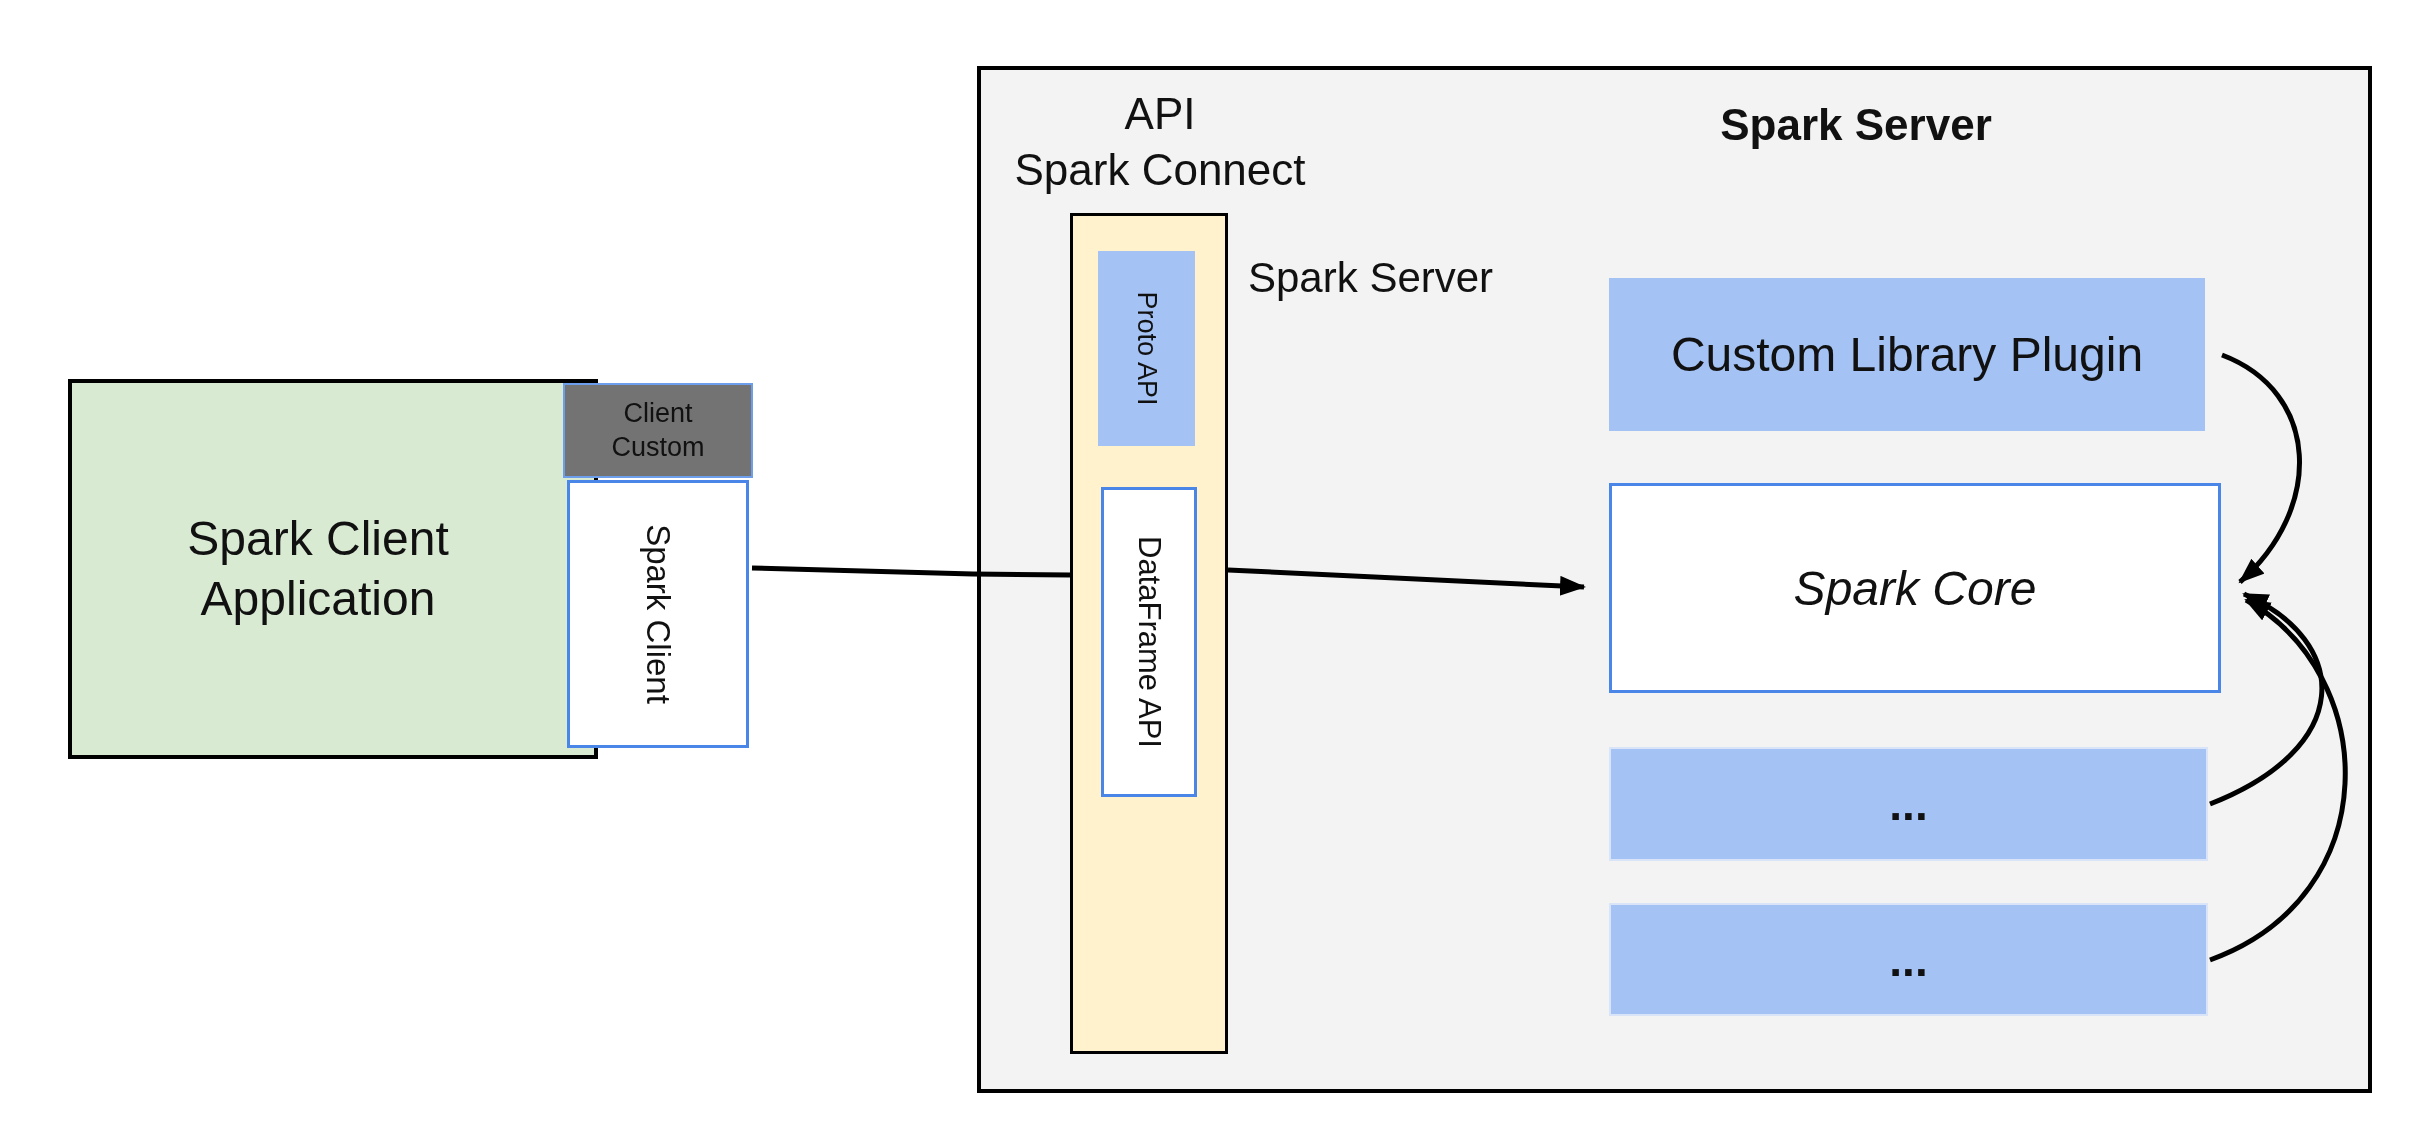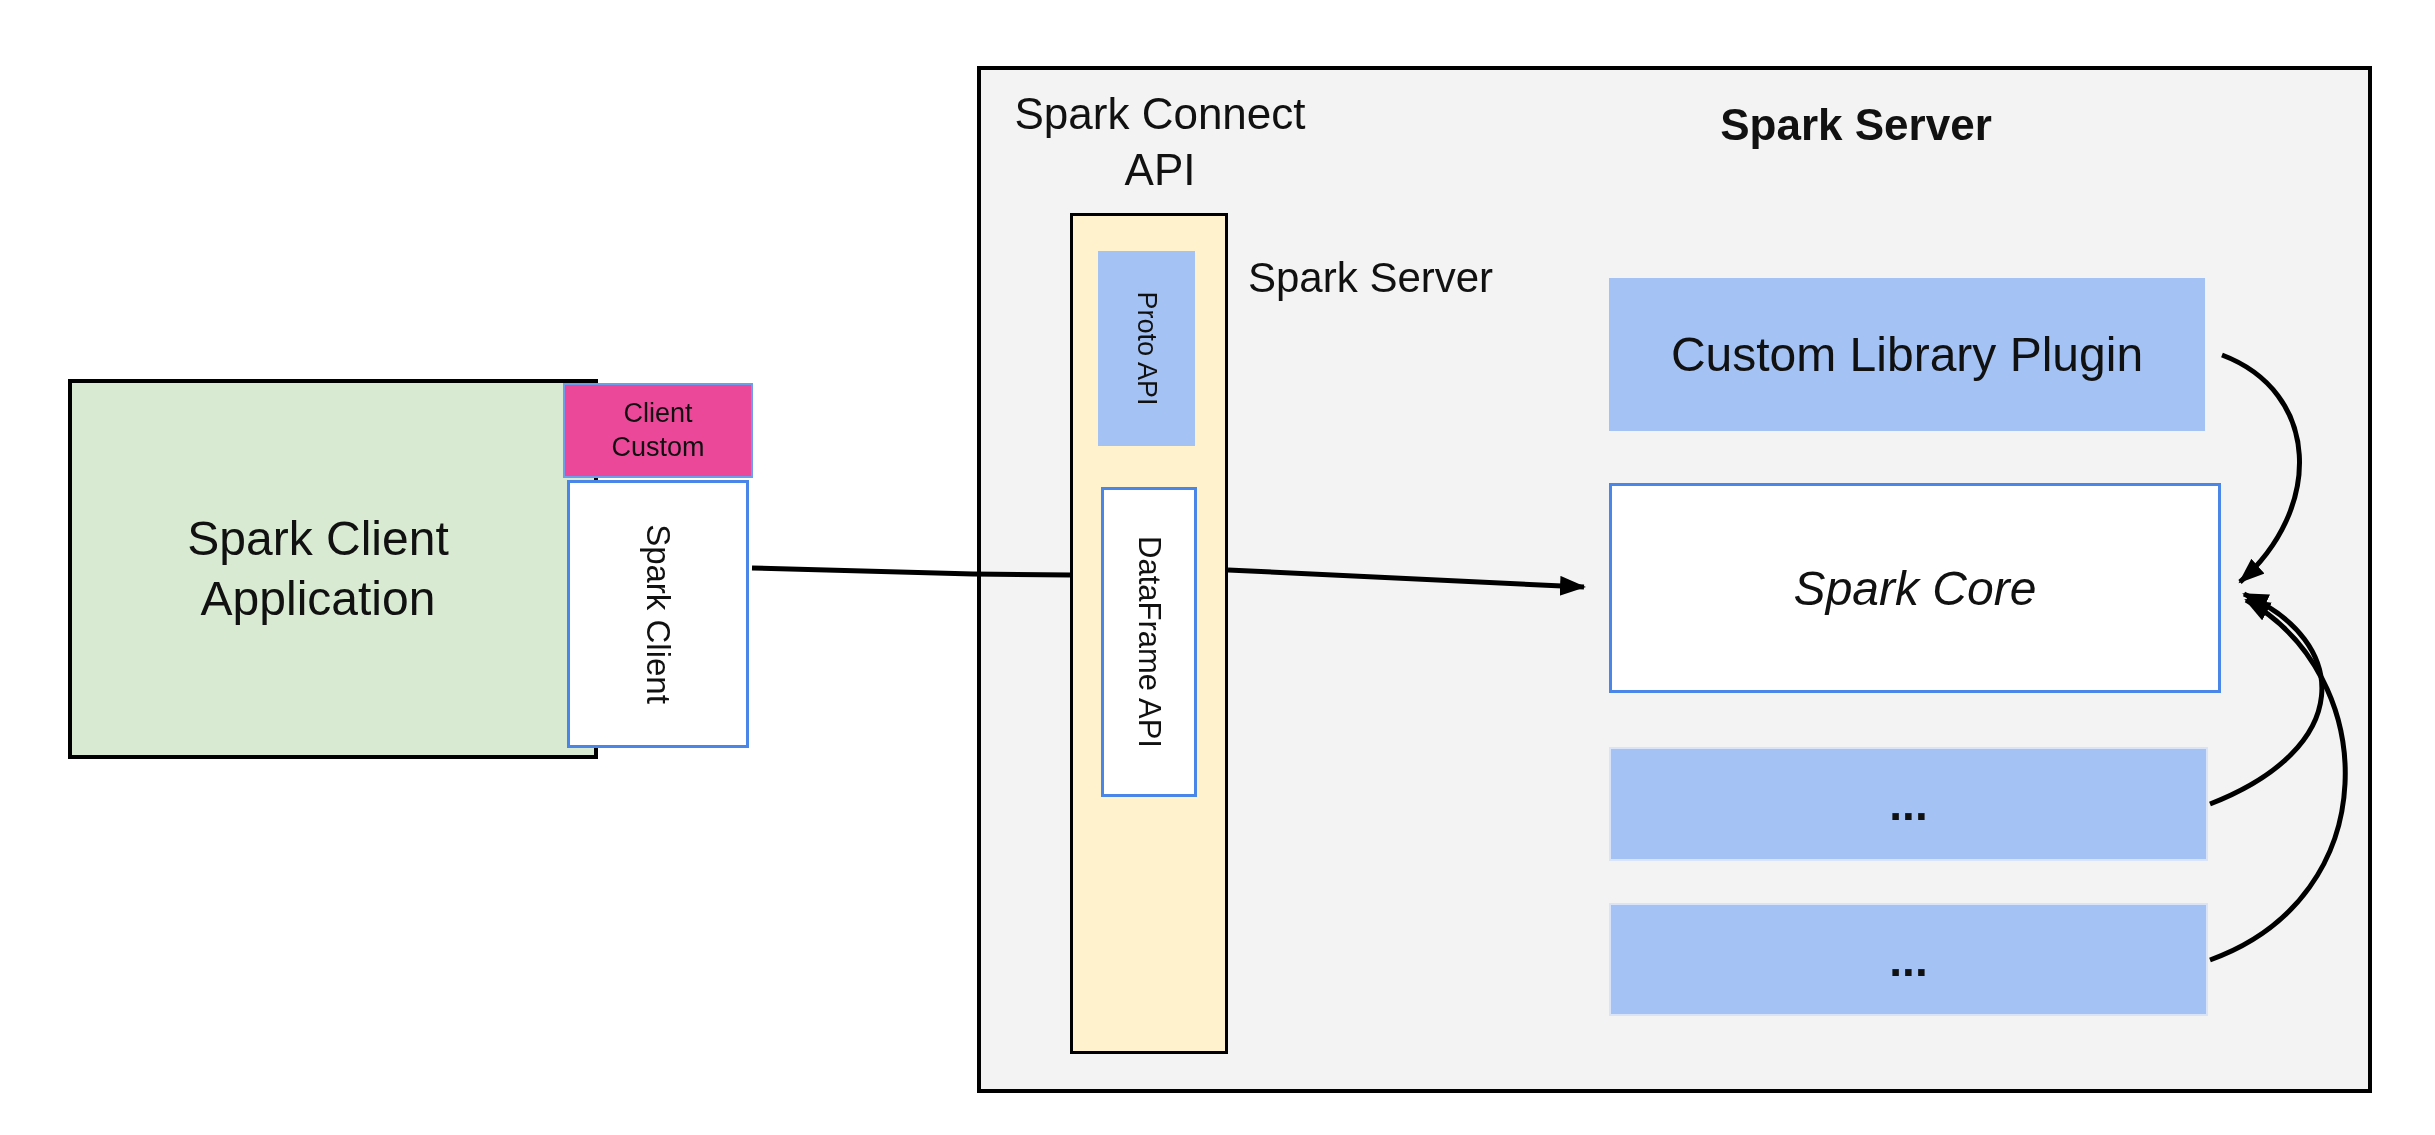--- a/index.html
+++ b/index.html
@@ -8,21 +8,21 @@
     font-family:"Liberation Sans","DejaVu Sans",sans-serif;color:#111111;
   }
   .abs{position:absolute;box-sizing:border-box;}
   .center{display:flex;align-items:center;justify-content:center;text-align:center;}
   
   .server-box{left:977px;top:66px;width:1395px;height:1027px;background:#f3f3f3;border:4px solid #000;}
   .green-box{left:68px;top:379px;width:530px;height:380px;background:#d9ead3;border:4px solid #000;}
   .yellow-box{left:1070px;top:213px;width:158px;height:841px;background:#fff2cc;border:3px solid #000;}
   
   .app-label{left:88px;top:379px;width:460px;height:380px;font-size:48px;line-height:1.25;}
-  .pkg-box{left:563px;top:383px;width:190px;height:95px;background:#ec4899;border:2px solid #6d9eeb;font-size:27px;line-height:1.25;}
+  .pkg-box{left:563px;top:383px;width:190px;height:95px;background:#737373;border:2px solid #6d9eeb;font-size:27px;line-height:1.25;}
   .client-box{left:567px;top:480px;width:182px;height:268px;background:#ffffff;border:3px solid #4a86e8;}
   
   .connect-label{left:960px;top:86px;width:400px;font-size:44px;line-height:1.28;text-align:center;}
   .proto-box{left:1098px;top:251px;width:97px;height:195px;background:#a4c2f4;}
   .df-box{left:1101px;top:487px;width:96px;height:310px;background:#ffffff;border:3px solid #4a86e8;}
   .srvlib-label{left:1248px;top:250px;width:330px;font-size:42px;line-height:1.32;text-align:left;}
   
   .server-title{left:1606px;top:100px;width:500px;font-size:44px;font-weight:bold;text-align:center;}
   .plugin-box{left:1609px;top:278px;width:596px;height:153px;background:#a4c2f4;font-size:48px;}
   .core-box{left:1609px;top:483px;width:612px;height:210px;background:#ffffff;border:3px solid #4a86e8;font-size:48px;font-style:italic;}
@@ -37,22 +37,22 @@
   .arrows{position:absolute;left:0;top:0;width:2435px;height:1135px;z-index:5;pointer-events:none;}
 </style>
 </head>
 <body>
 
 <div class="canvas">
 
   <div class="abs server-box"></div>
 
   <div class="abs connect-label">
+    <div>API</div>
     <div>Spark Connect</div>
-    <div>API</div>
   </div>
 
   <div class="abs server-title">Spark Server</div>
 
   <div class="abs green-box"></div>
   <div class="abs app-label center">
     <div>
       <div>Spark Client</div>
       <div>Application</div>
     </div>

